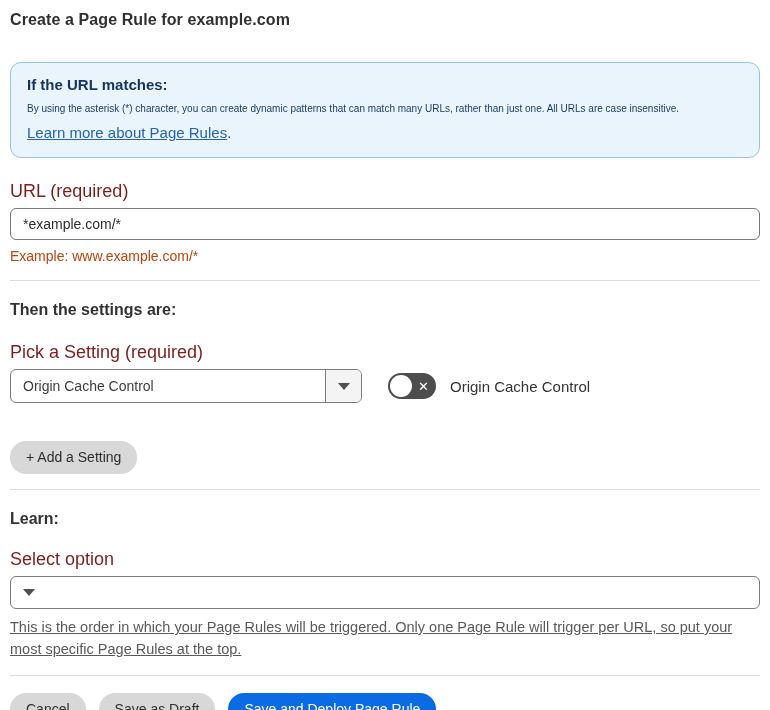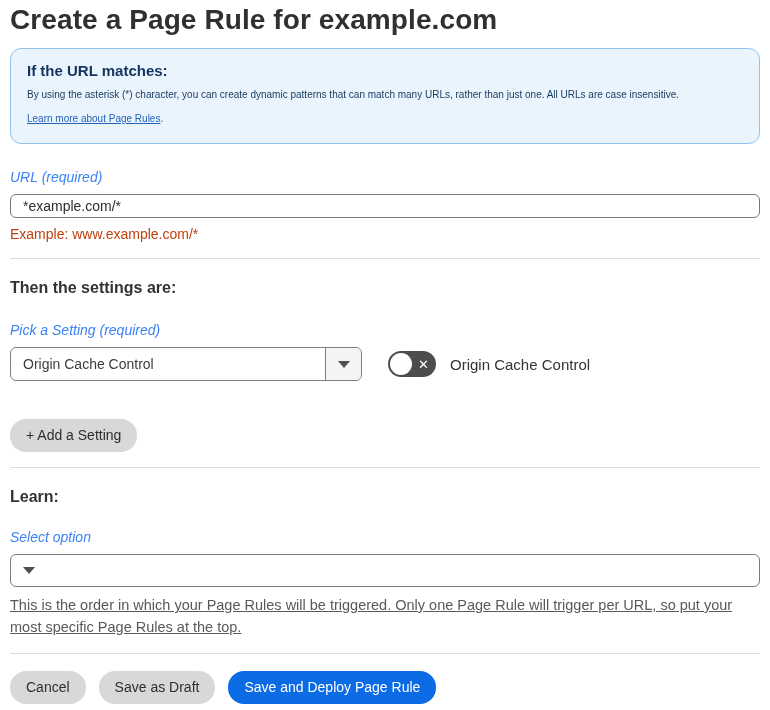--- a/index.html
+++ b/index.html
@@ -7,25 +7,25 @@
   body {
     width: 770px;
     height: 710px;
     font-family: "Liberation Sans", "DejaVu Sans", sans-serif;
     color: #333333;
     padding: 6px 10px 0 10px;
     overflow: hidden;
   }
 
   .page-title {
-    font-size: 28px;
+    font-size: 16px;
     font-weight: 700;
     color: #303030;
     line-height: 28px;
-    margin-bottom: 14px;
+    margin-bottom: 28px;
     letter-spacing: 0.1px;
   }
 
   
   .info-box {
     background: #EAF4FC;
     border: 1px solid #94C3EA;
     border-radius: 11px;
     padding: 10px 16px 12px 16px;
     margin-bottom: 24px;
@@ -35,40 +35,39 @@
     font-weight: 700;
     color: #14335E;
     line-height: 24px;
   }
   .info-body {
     font-size: 10px;
     color: #17395F;
     line-height: 24px;
     max-width: 720px;
   }
-  .info-link-line { font-size: 10px; line-height: 24px; }
+  .info-link-line { font-size: 15px; line-height: 24px; }
   .info-link {
     color: #2462BA;
     text-decoration: underline;
     cursor: pointer;
   }
   .info-link-suffix { color: #17395F; }
 
   
   .field-label {
-    font-size: 14px;
-    color: #3b82f6;
+    font-size: 18px;
+    color: #7f1d1d;
     line-height: 18px;
     margin-bottom: 8px;
     display: block;
-    font-style: italic;
   }
   .text-input {
     width: 100%;
-    height: 24px;
+    height: 32px;
     border: 1px solid #797979;
     border-radius: 6px;
     padding: 0 12px;
     font-size: 14px;
     color: #2E2E2E;
     font-family: "Liberation Sans", "DejaVu Sans", sans-serif;
     background: #ffffff;
   }
   .helper-text {
     font-size: 14px;

